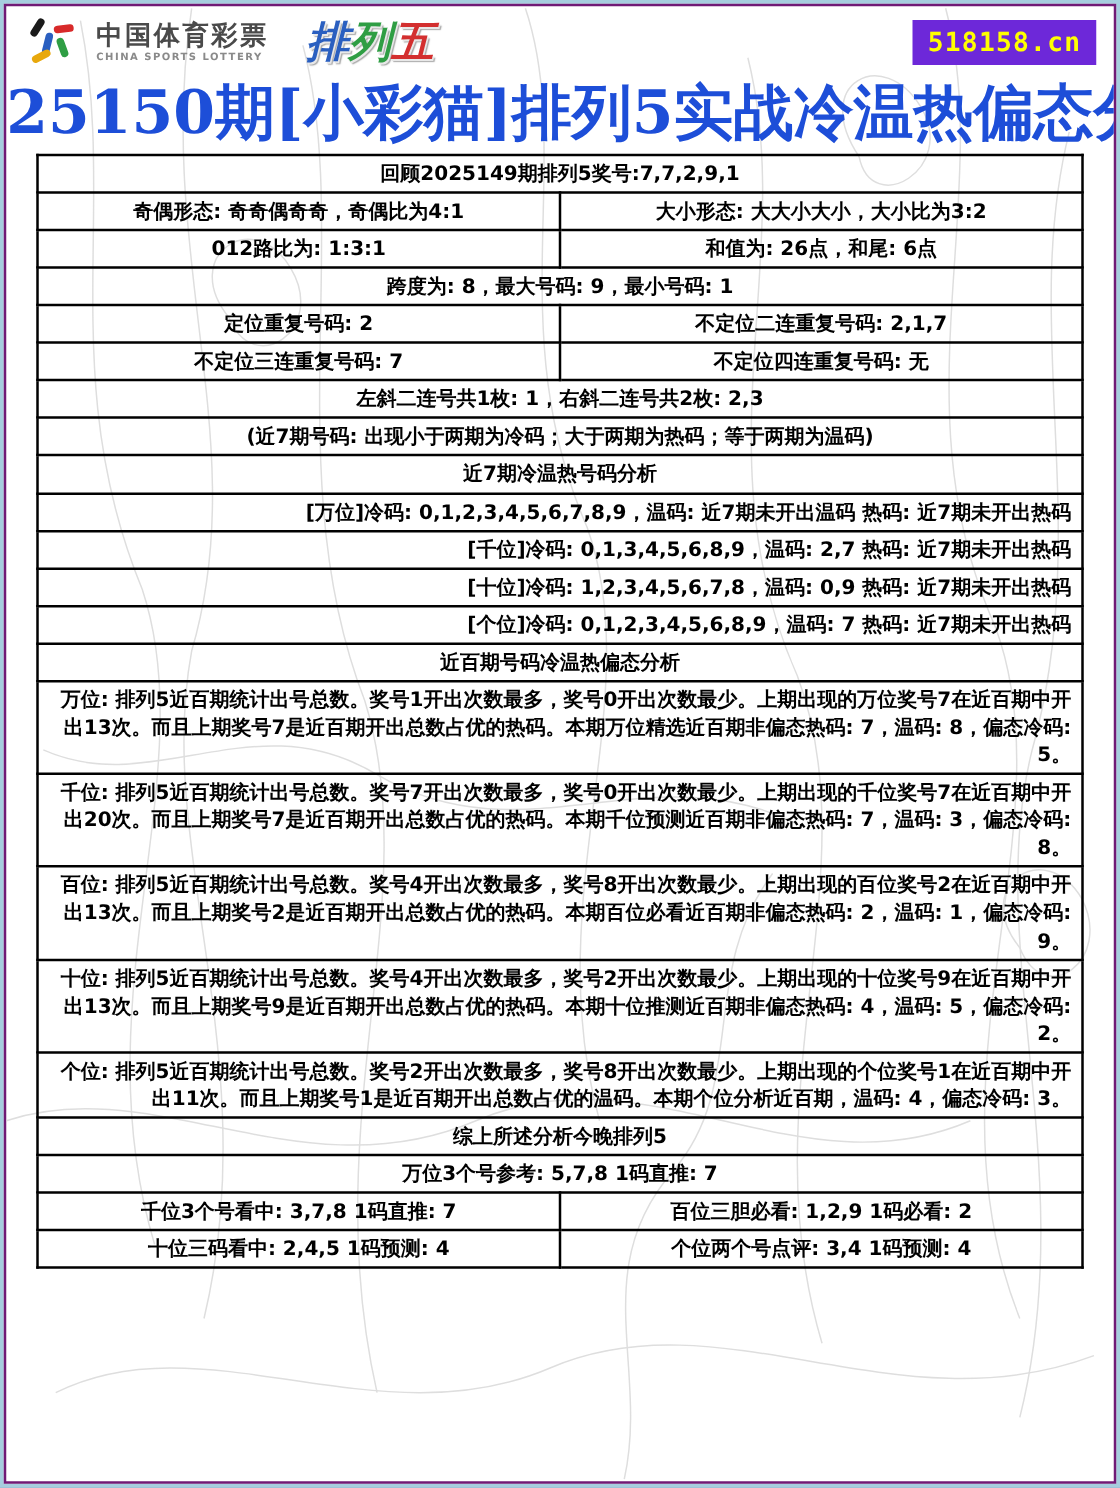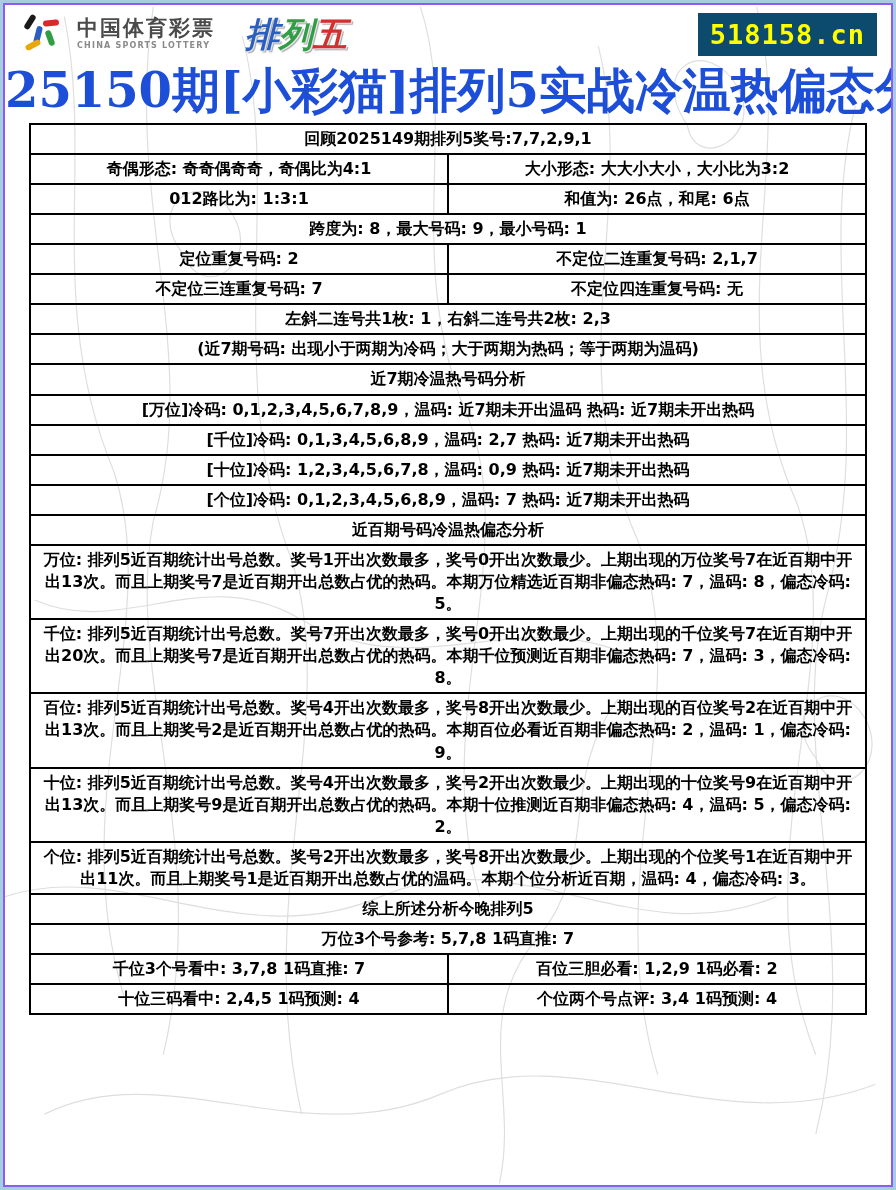--- a/index.html
+++ b/index.html
@@ -9,39 +9,39 @@
     box-sizing:border-box;
     background:#a6cede;
     padding:3px;
     font-family:"DejaVu Sans","Liberation Sans",sans-serif;
     overflow:hidden;
   }
   .page-inner{
     position:relative;
     width:100%;height:100%;
     box-sizing:border-box;
-    border:2px solid #8b5cf6;
+    border:2px solid #701a75;
     background:#ffffff;
     overflow:hidden;
   }
   .watermark{position:absolute;left:0;top:0;width:100%;height:100%;pointer-events:none;}
   .content{position:relative;z-index:1;}
 
   
   .hdr{display:flex;align-items:center;height:58px;padding:0 14px 0 18px;}
   .logo-wrap{display:flex;align-items:center;gap:8px;}
   .logo-icon{width:46px;height:44px;flex:0 0 auto;}
   .brand{display:flex;flex-direction:column;line-height:1;}
   .brand-cn{font-size:21px;font-weight:bold;color:#4a4a4a;letter-spacing:2px;}
   .brand-en{font-size:8px;font-weight:bold;color:#8a8a8a;letter-spacing:1.2px;margin-top:3px;}
   .wordmark{font-size:34px;font-weight:bold;font-style:italic;margin-left:22px;
     text-shadow:1px 1px 0 #e8e8e8,2px 2px 1px rgba(0,0,0,.35);line-height:1;}
   .wm-0{color:#2a5fc0;} .wm-1{color:#2f9e44;} .wm-2{color:#d32f2f;}
   .spacer{flex:1;}
-  .badge{background:#0c4a6e;color:#ffff00;font-weight:bold;font-size:27px;
+  .badge{background:#6d28d9;color:#ffff00;font-weight:bold;font-size:21px;
     padding:6px 12px;letter-spacing:1px;font-family:"DejaVu Sans Mono","Liberation Mono",monospace;}
 
   
   .title{
     text-align:center;color:#1d4ed8;font-weight:bold;font-size:48px;line-height:1.1;
     font-family:"DejaVu Serif","Liberation Serif",serif;
     margin:1px 0 6px 0;letter-spacing:0px;white-space:nowrap;
   }
 
   
@@ -49,21 +49,21 @@
     width:838px;margin:0 auto;border-collapse:collapse;table-layout:fixed;
     background:transparent;
   }
   table.analysis td{
     border:2px solid #000;
     font-size:16px;font-weight:bold;color:#000;
     padding:3px 8px;line-height:1.38;
     word-break:break-all;
   }
   td.center{text-align:center;}
-  td.left{text-align:center;}
+  td.left{text-align:right;}
 </style>
 </head>
 <body>
 
 <div class="page">
   <div class="page-inner">
 
     <svg class="watermark" viewBox="0 0 896 1190" xmlns="http://www.w3.org/2000/svg">
       <g fill="none" stroke="#d6d6d6" stroke-width="1.2" opacity="0.8">
         <path d="M60,10 C90,160 40,300 110,470 C160,620 60,800 120,1000"></path>

